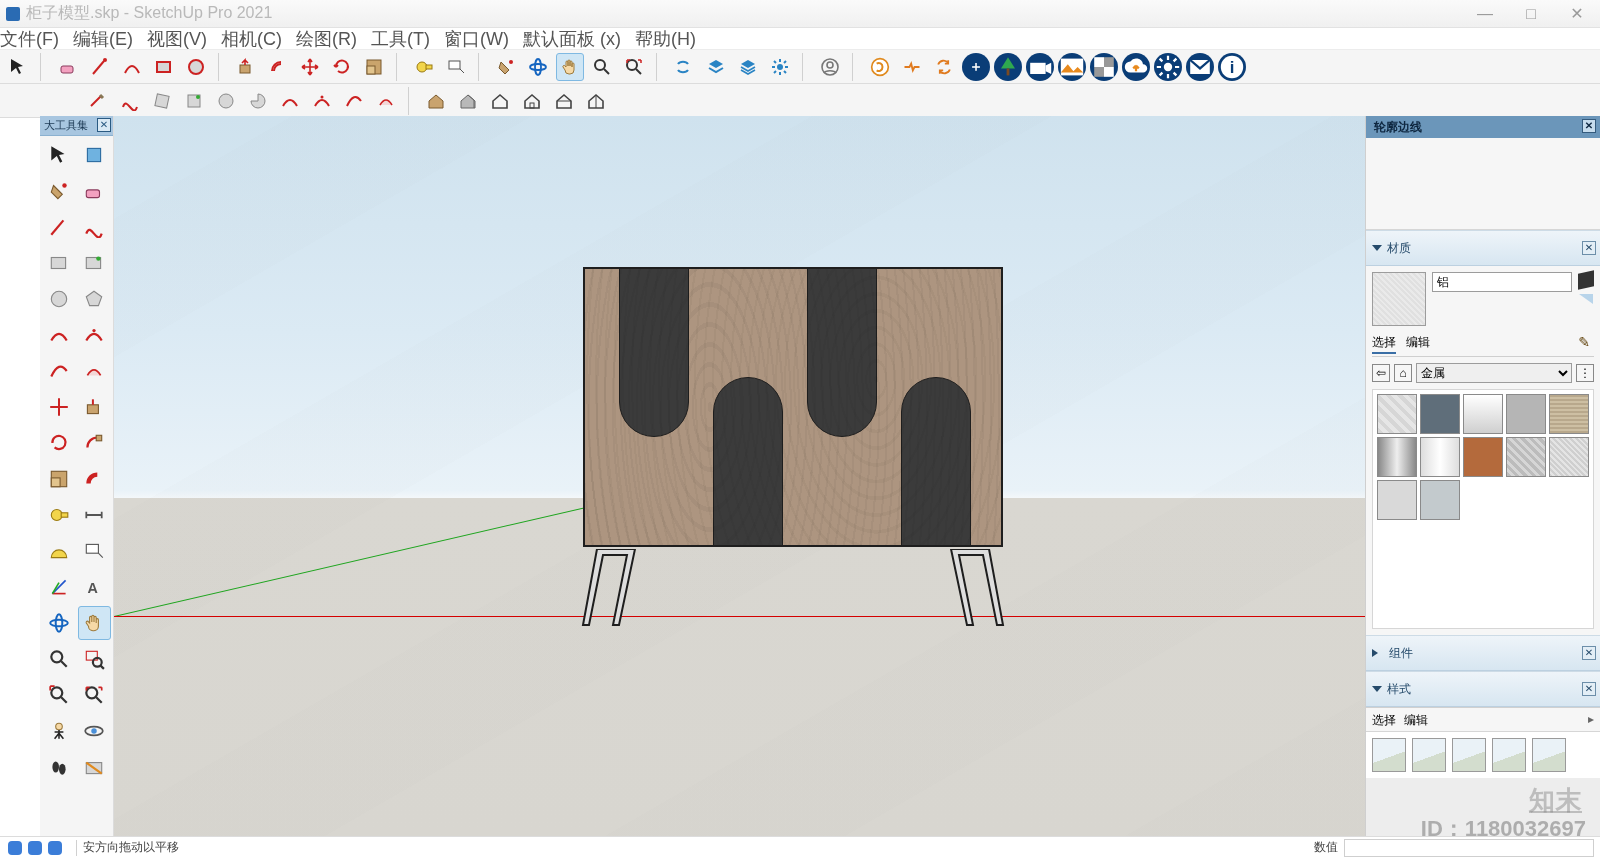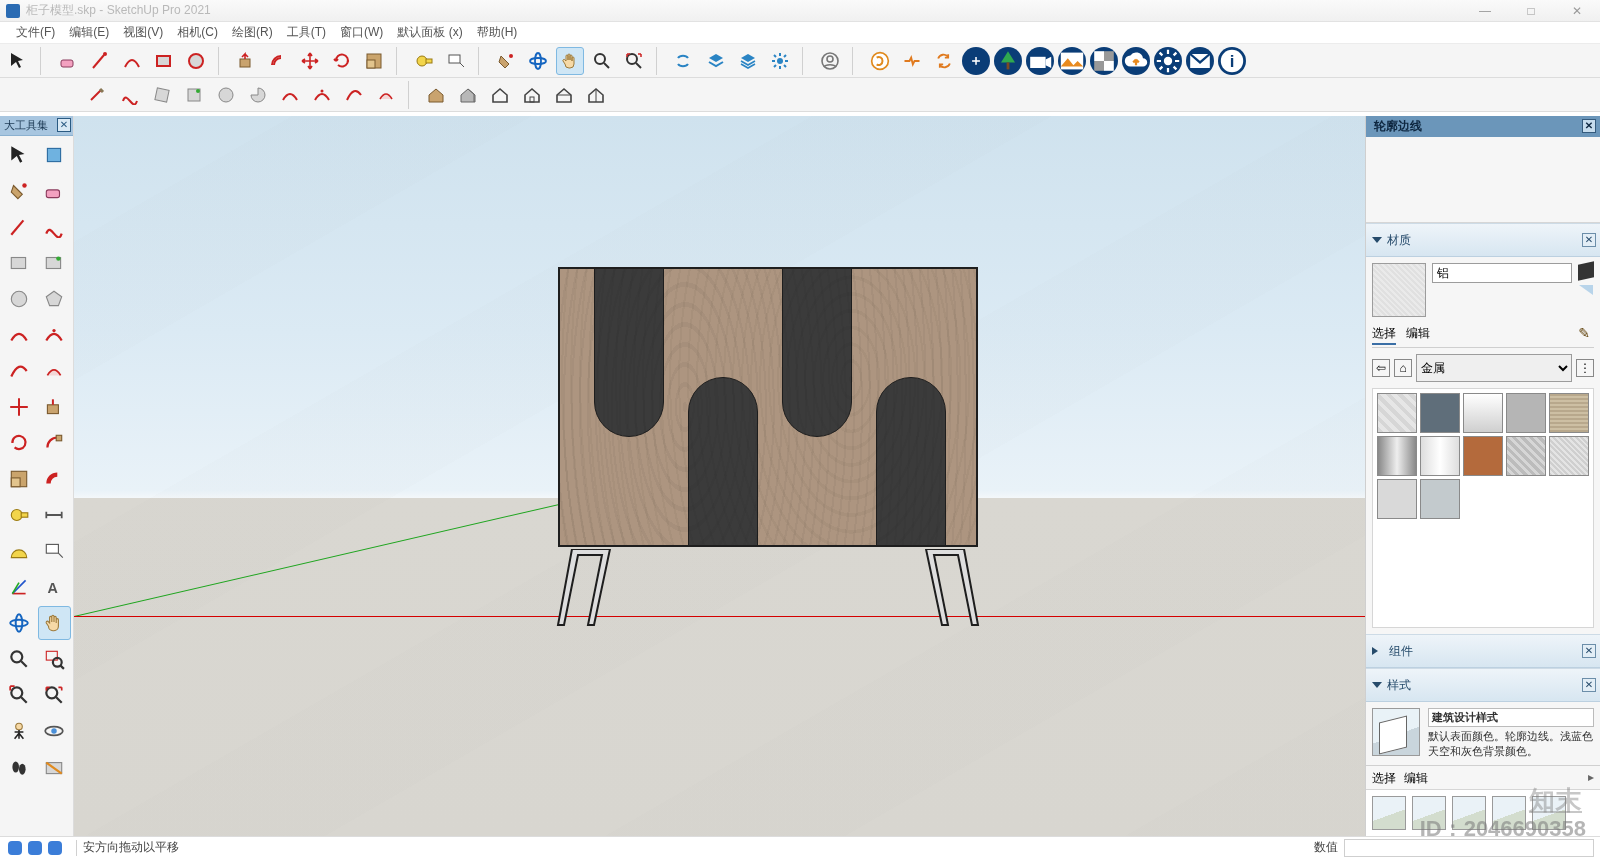--- a/index.html
+++ b/index.html
@@ -17,38 +17,38 @@
     --sky-mid:#e4f0f7;
     --ground:#d7d5cf;
     --red:#d40000;
     --green:#1fa51f;
     --wood:#ad9580;
     --ink:#3a3a3a;
   }
   *{box-sizing:border-box;font-family:"Microsoft YaHei","Segoe UI",Arial,sans-serif;}
   html,body{margin:0;padding:0;width:1600px;height:858px;overflow:hidden;background:#fff;}
   
-  .titlebar{height:22px;background:linear-gradient(#fafafa,#f0f0f0);display:flex;align-items:center;border-bottom:1px solid #e2e2e2;font-size:12px;color:var(--title-fg);user-select:none;}
+  .titlebar{height:28px;background:linear-gradient(#fafafa,#f0f0f0);display:flex;align-items:center;border-bottom:1px solid #e2e2e2;font-size:16px;color:var(--title-fg);user-select:none;}
   .titlebar .app-icon{width:14px;height:14px;margin:0 6px;background:#2a6bb3;border-radius:2px;}
   .titlebar .spacer{flex:1;}
   .win-btn{width:46px;height:100%;display:flex;align-items:center;justify-content:center;color:#9a9a9a;}
   
-  .menubar{height:22px;display:flex;align-items:center;padding:0 16px;font-size:12px;color:var(--menu-fg);gap:14px;border-bottom:1px solid #ececec;}
+  .menubar{height:22px;display:flex;align-items:center;padding:0 0;font-size:18px;color:var(--menu-fg);gap:14px;border-bottom:1px solid #ececec;}
   .menubar span{white-space:nowrap;}
   
   .toolrow{height:34px;background:#f5f5f5;border-bottom:1px solid #dcdcdc;display:flex;align-items:center;padding:0 4px;gap:4px;}
   .toolrow.row2{height:34px;border-bottom:1px solid #dcdcdc;padding-left:84px;}
   .tdiv{width:6px;height:28px;border-left:1px solid #d0d0d0;margin:0 4px;}
   .tb{width:28px;height:28px;border-radius:3px;display:flex;align-items:center;justify-content:center;}
   .tb.sel{background:#cfe6f5;border:1px solid #7fb9e2;}
   .tb svg{width:20px;height:20px;}
   
   .pb{width:28px;height:28px;border-radius:14px;display:flex;align-items:center;justify-content:center;color:#fff;font-size:14px;font-weight:bold;}
   
-  .workarea{position:absolute;top:116px;left:0;right:0;bottom:22px;display:flex;}
+  .workarea{position:absolute;top:116px;left:0;right:0;bottom:22px;display:flex;padding-left:40px;}
   
   .leftdock{width:74px;background:#f5f5f5;border-right:1px solid #dcdcdc;display:flex;flex-direction:column;}
   .leftdock .hdr{height:20px;background:var(--panel-hdr);border-bottom:1px solid #8bb1d0;display:flex;align-items:center;font-size:11px;padding:0 4px;color:#1d3a55;position:relative;}
   .leftdock .hdr .x{position:absolute;right:2px;top:2px;width:14px;height:14px;border:1px solid #2a5a82;color:#2a5a82;font-size:10px;line-height:12px;text-align:center;background:#d9e9f5;}
   .leftdock .grid{flex:1;display:grid;grid-template-columns:1fr 1fr;grid-auto-rows:34px;padding:2px;gap:2px;align-content:start;}
   .pt{display:flex;align-items:center;justify-content:center;border-radius:3px;}
   .pt.sel{background:#cfe6f5;border:1px solid #7fb9e2;}
   .pt svg{width:22px;height:22px;}
   
   .viewport{flex:1;position:relative;overflow:hidden;}
@@ -79,21 +79,21 @@
   .mat-preview{width:54px;height:54px;background:repeating-linear-gradient(45deg,#e0e0e0 0 2px,#eaeaea 2px 4px);border:1px solid #9c9c9c;}
   .mat-name{flex:1;}
   .mat-name input{width:100%;height:20px;border:1px solid #9c9c9c;font-size:12px;padding:0 4px;}
   .mat-side{display:flex;flex-direction:column;gap:6px;align-items:center;}
   .mat-side .cube{width:16px;height:16px;background:#333;transform:skewY(-12deg);}
   .mat-side .flag{width:0;height:0;border-top:10px solid #b8d4ea;border-left:14px solid transparent;}
   .mat-tabs{display:flex;gap:10px;margin-top:8px;font-size:12px;border-bottom:1px solid #cfcfcf;padding-bottom:2px;position:relative;}
   .mat-tabs .dropper{position:absolute;right:4px;font-size:14px;color:#5a3a00;}
   .cat-row{display:flex;align-items:center;gap:4px;margin-top:6px;}
   .cat-row .ico{width:18px;height:18px;border:1px solid #888;display:flex;align-items:center;justify-content:center;}
-  .cat-row select{flex:1;height:28px;border:1px solid #9c9c9c;font-size:12px;}
+  .cat-row select{flex:1;height:20px;border:1px solid #9c9c9c;font-size:12px;}
   .swatches{display:grid;grid-template-columns:repeat(5,1fr);gap:3px;margin-top:6px;background:#fff;padding:4px;border:1px solid #d6d6d6;min-height:240px;grid-auto-rows:40px;align-content:start;}
   .sw{border:1px solid #8a8a8a;}
   .styles-body{padding:6px;background:#f6f6f6;display:flex;gap:8px;}
   .style-thumb{width:48px;height:48px;border:1px solid #9a9a9a;background:linear-gradient(160deg,#e9f2f7 55%,#c9d5dc 55%);position:relative;}
   .style-thumb::after{content:"";position:absolute;left:6px;top:10px;width:26px;height:30px;background:#fff;border:1px solid #666;transform:skewY(-14deg);}
   .style-text{flex:1;font-size:11px;color:#333;}
   .style-text .nm{border:1px solid #bbb;background:#fff;padding:1px 3px;font-weight:bold;margin-bottom:2px;}
   .sel-tabs{display:flex;gap:8px;padding:4px 6px 2px;font-size:12px;border-top:1px solid #d0d0d0;background:#f6f6f6;position:relative;}
   .sel-tabs .arrow{position:absolute;right:6px;color:#666;}
   .thumbrow{display:flex;gap:6px;padding:6px;background:#fff;border-top:1px solid #d6d6d6;}
@@ -738,44 +738,37 @@
       <span class="tri rt"></span>
         <span>组件</span>
       <span class="x">✕</span>
     </div>
 
     <div class="sect-hdr">
       <span class="tri dn"></span>
         <span>样式</span>
       <span class="x">✕</span>
     </div>
-    <div class="styles-body">
-      <div class="style-thumb"></div>
-      <div class="style-text">
-        <div class="nm">建筑设计样式</div>
-        <div>默认表面颜色。轮廓边线。浅蓝色天空和灰色背景颜色。</div>
-      </div>
-    </div>
     <div class="sel-tabs">
       <span>选择</span>
       <span>编辑</span>
       <span class="arrow">▸</span>
     </div>
     <div class="thumbrow">
       <div class="thm"></div>
       <div class="thm"></div>
       <div class="thm"></div>
       <div class="thm"></div>
       <div class="thm"></div>
     </div>
   </div>
 </div>
 
 <div class="wm">知末</div>
-<div class="wm2">ID：2046690358</div>
+<div class="wm2">ID：1180032697</div>
 
 <div class="status">
   <div class="bulbs">
     <div class="bulb" style="background:#3b7dd8"></div>
     <div class="bulb" style="background:#3b7dd8"></div>
     <div class="bulb" style="background:#3b7dd8"></div>
   </div>
   <div class="sep"></div>
   <span>安方向拖动以平移</span>
   <div class="filler"></div>

